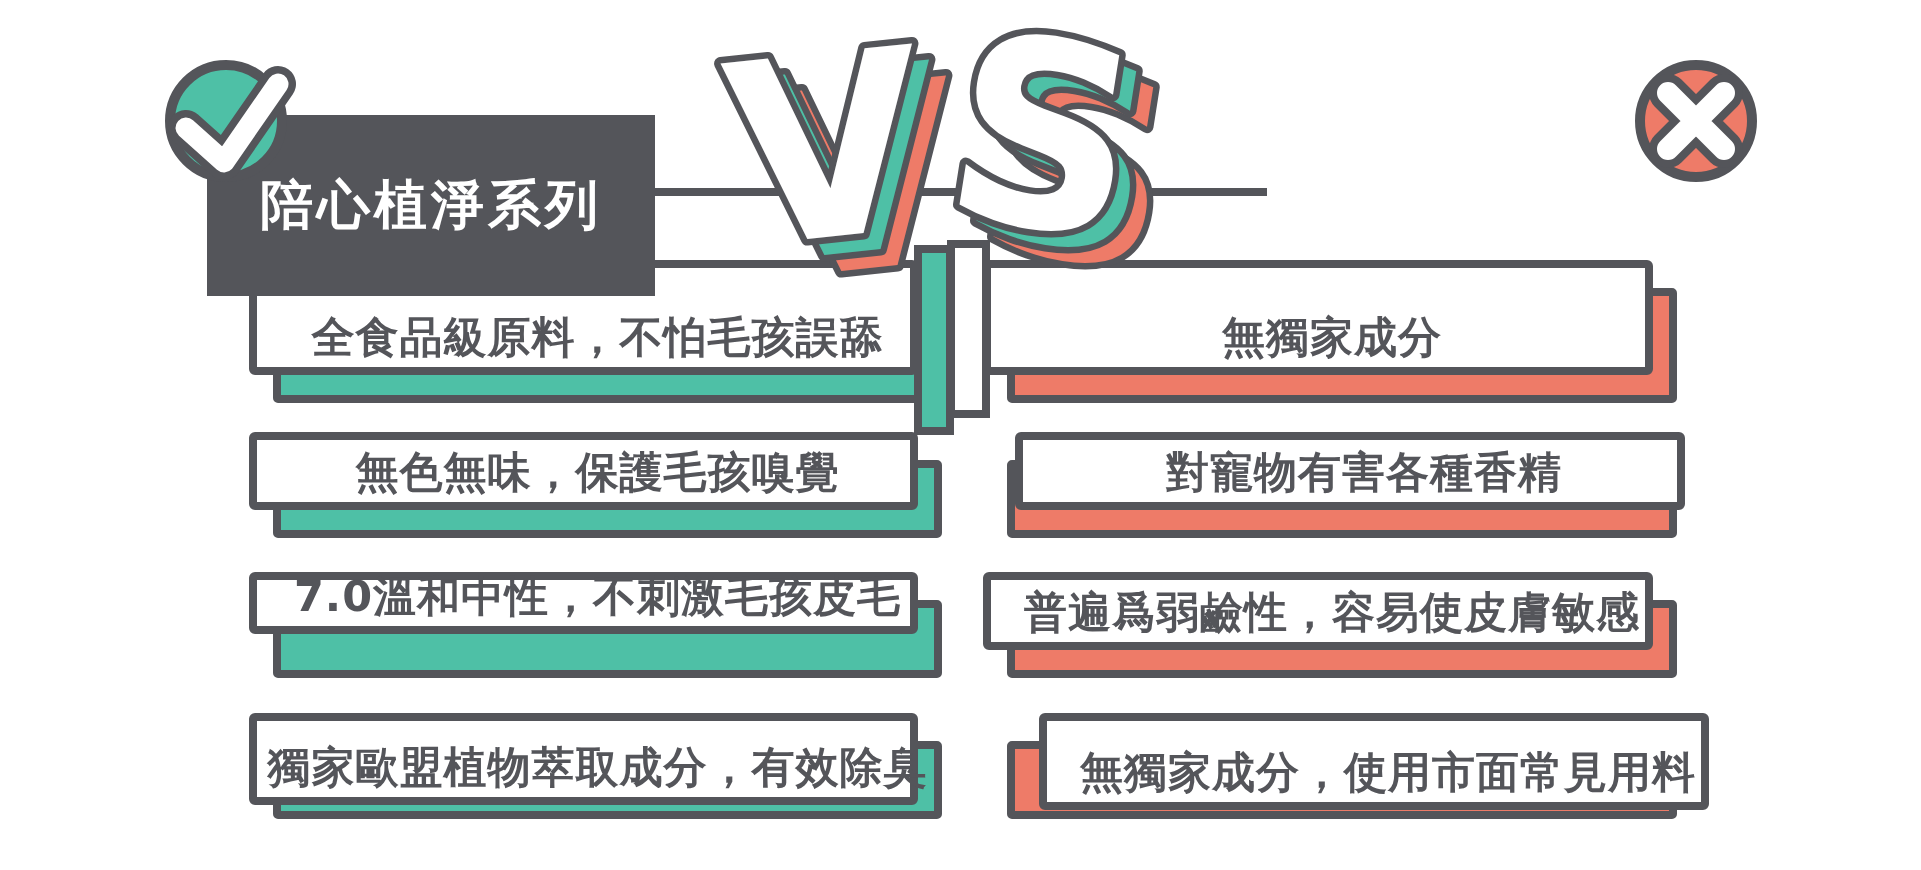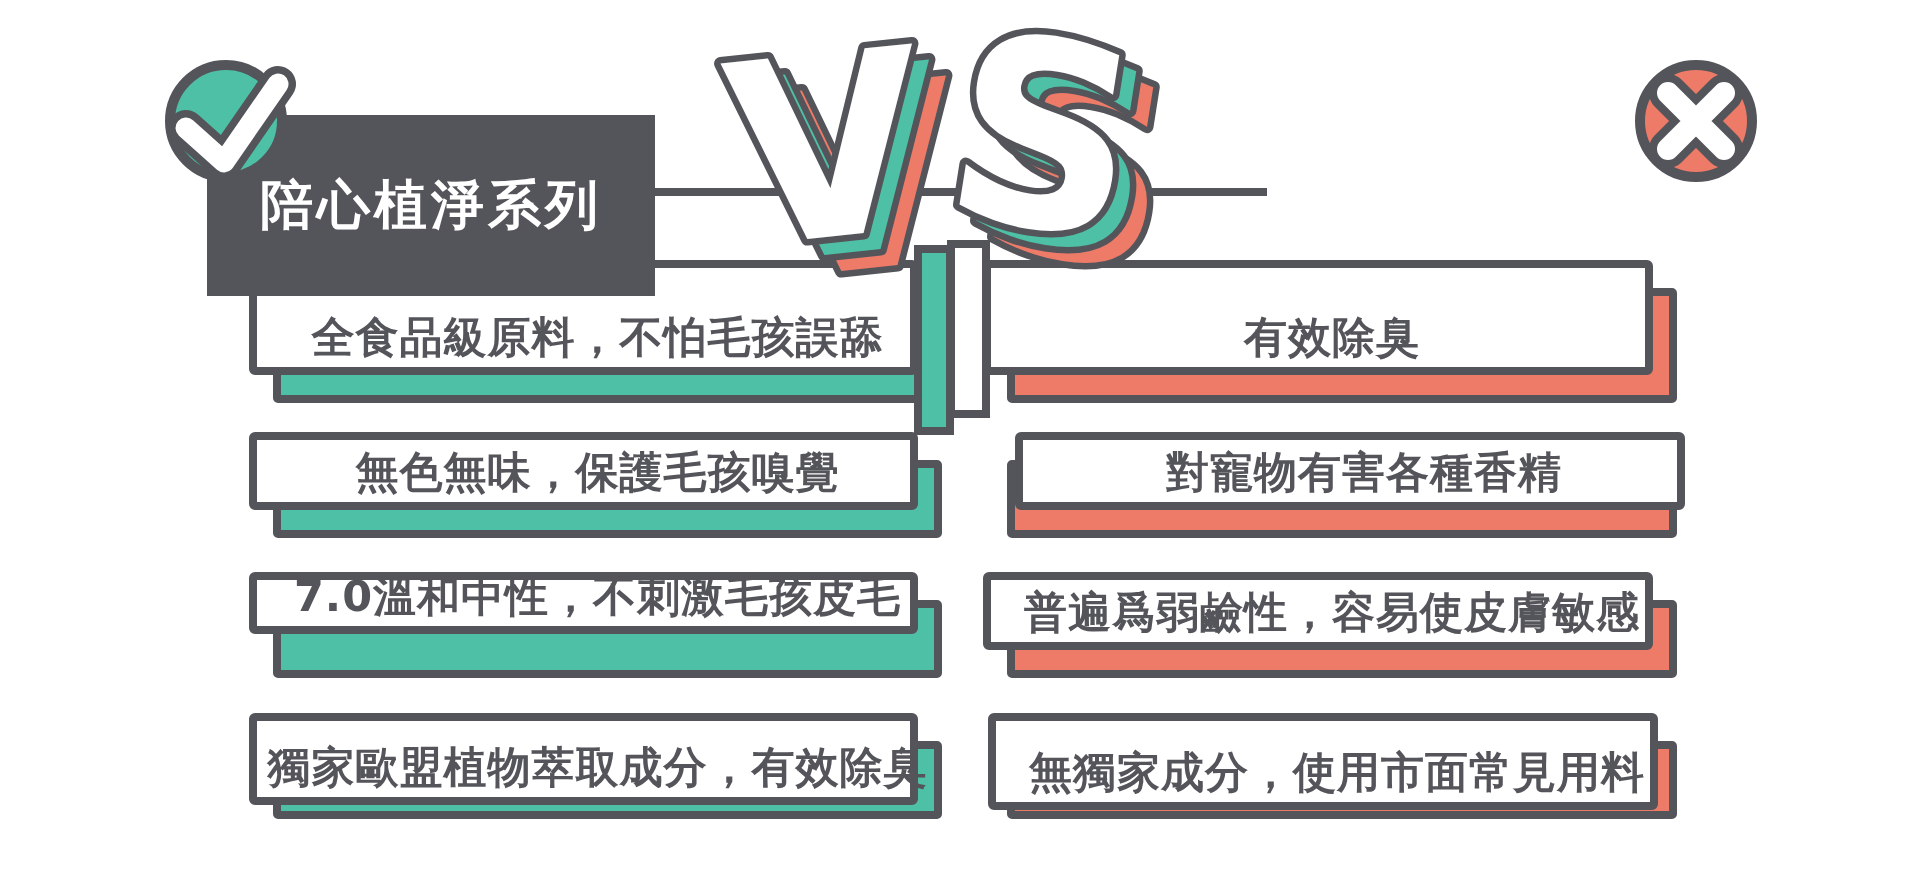--- a/index.html
+++ b/index.html
@@ -72,35 +72,35 @@
 
     <div class="shadow teal" style="left:273px; top:741px; height:78px;"></div>
     <div class="row-box" style="left:249px; top:713px; height:92px;">
       <span>獨家歐盟植物萃取成分，有效除臭</span>
     </div>
   </div>
 
   <div class="col-right">
     <div class="shadow coral" style="left:1007px; top:288px; height:115px;"></div>
     <div class="row-box" style="left:983px; top:260px; height:115px;">
-      <span>有效除臭</span>
+      <span>無獨家成分</span>
     </div>
 
     <div class="shadow coral" style="left:1007px; top:460px; height:78px;"></div>
     <div class="row-box" style="left:1015px; top:432px; height:78px;">
       <span>對寵物有害各種香精</span>
     </div>
 
     <div class="shadow coral" style="left:1007px; top:600px; height:78px;"></div>
     <div class="row-box" style="left:983px; top:572px; height:78px;">
       <span>普遍爲弱鹼性，容易使皮膚敏感</span>
     </div>
 
     <div class="shadow coral" style="left:1007px; top:741px; height:78px;"></div>
-    <div class="row-box" style="left:988px; top:713px; height:97px;">
+    <div class="row-box" style="left:1039px; top:713px; height:97px;">
       <span>無獨家成分，使用市面常見用料</span>
     </div>
   </div>
 
   <div class="ribbon teal" style="left:914px; top:245px; width:40px; height:190px;"></div>
   <div class="ribbon white" style="left:947px; top:240px; width:43px; height:178px;"></div>
 
   <div class="header" style="left:207px;">
     <span>陪心植淨系列</span>
   </div>

